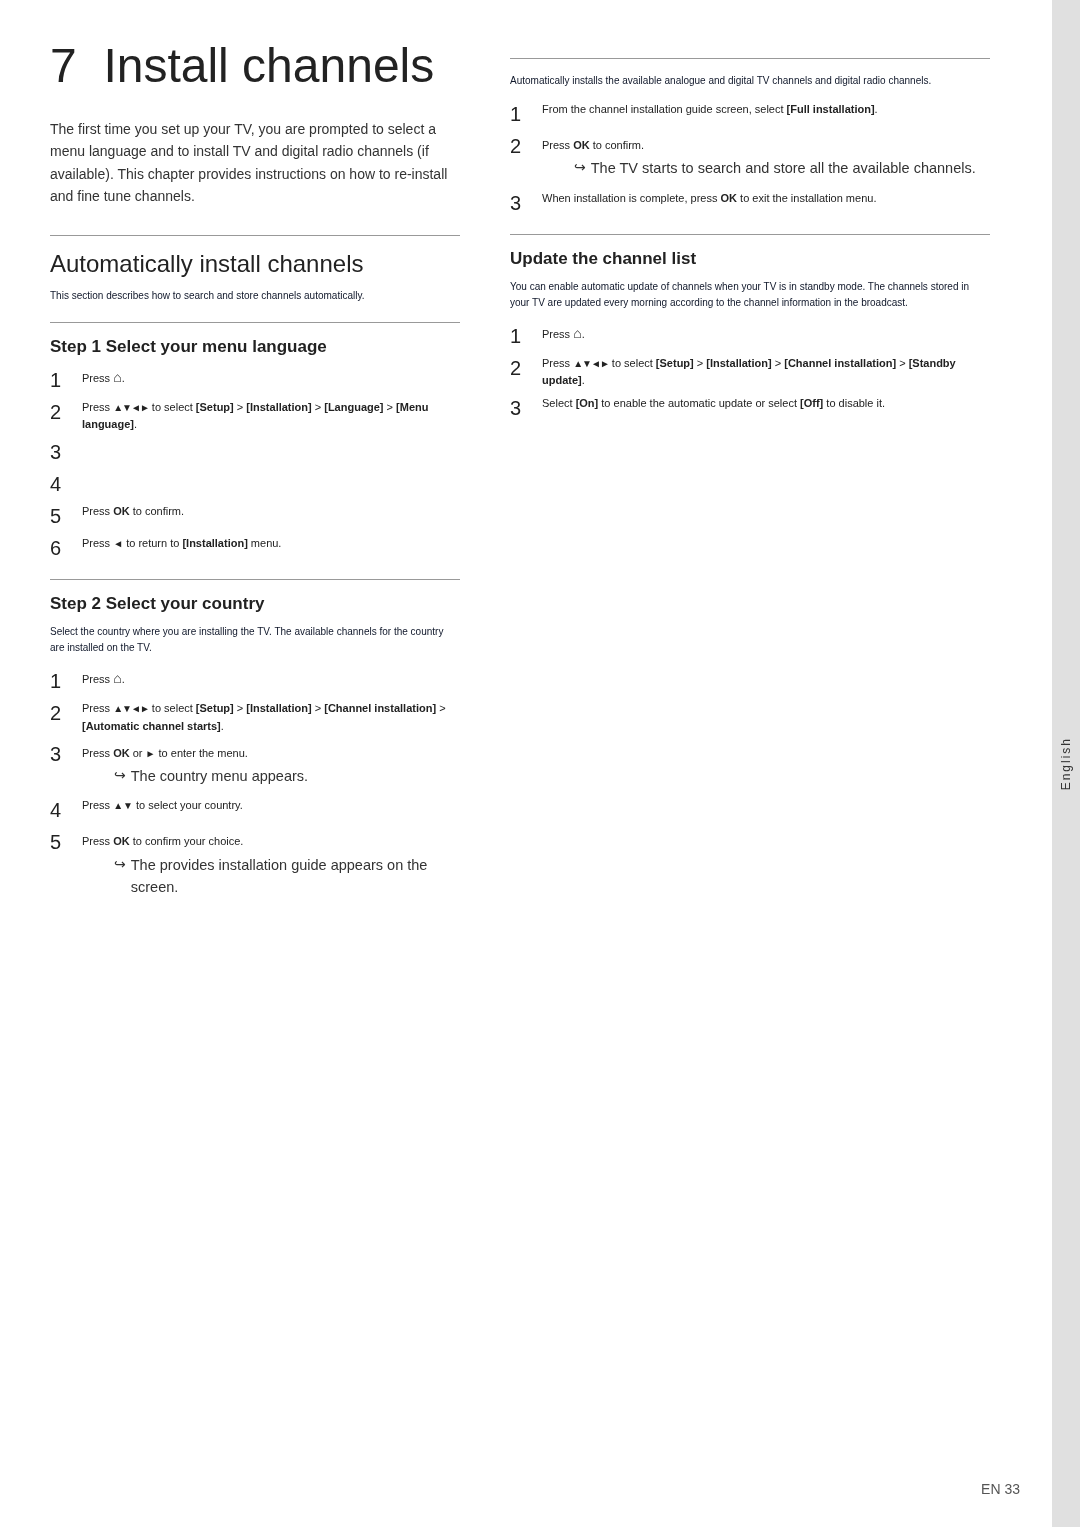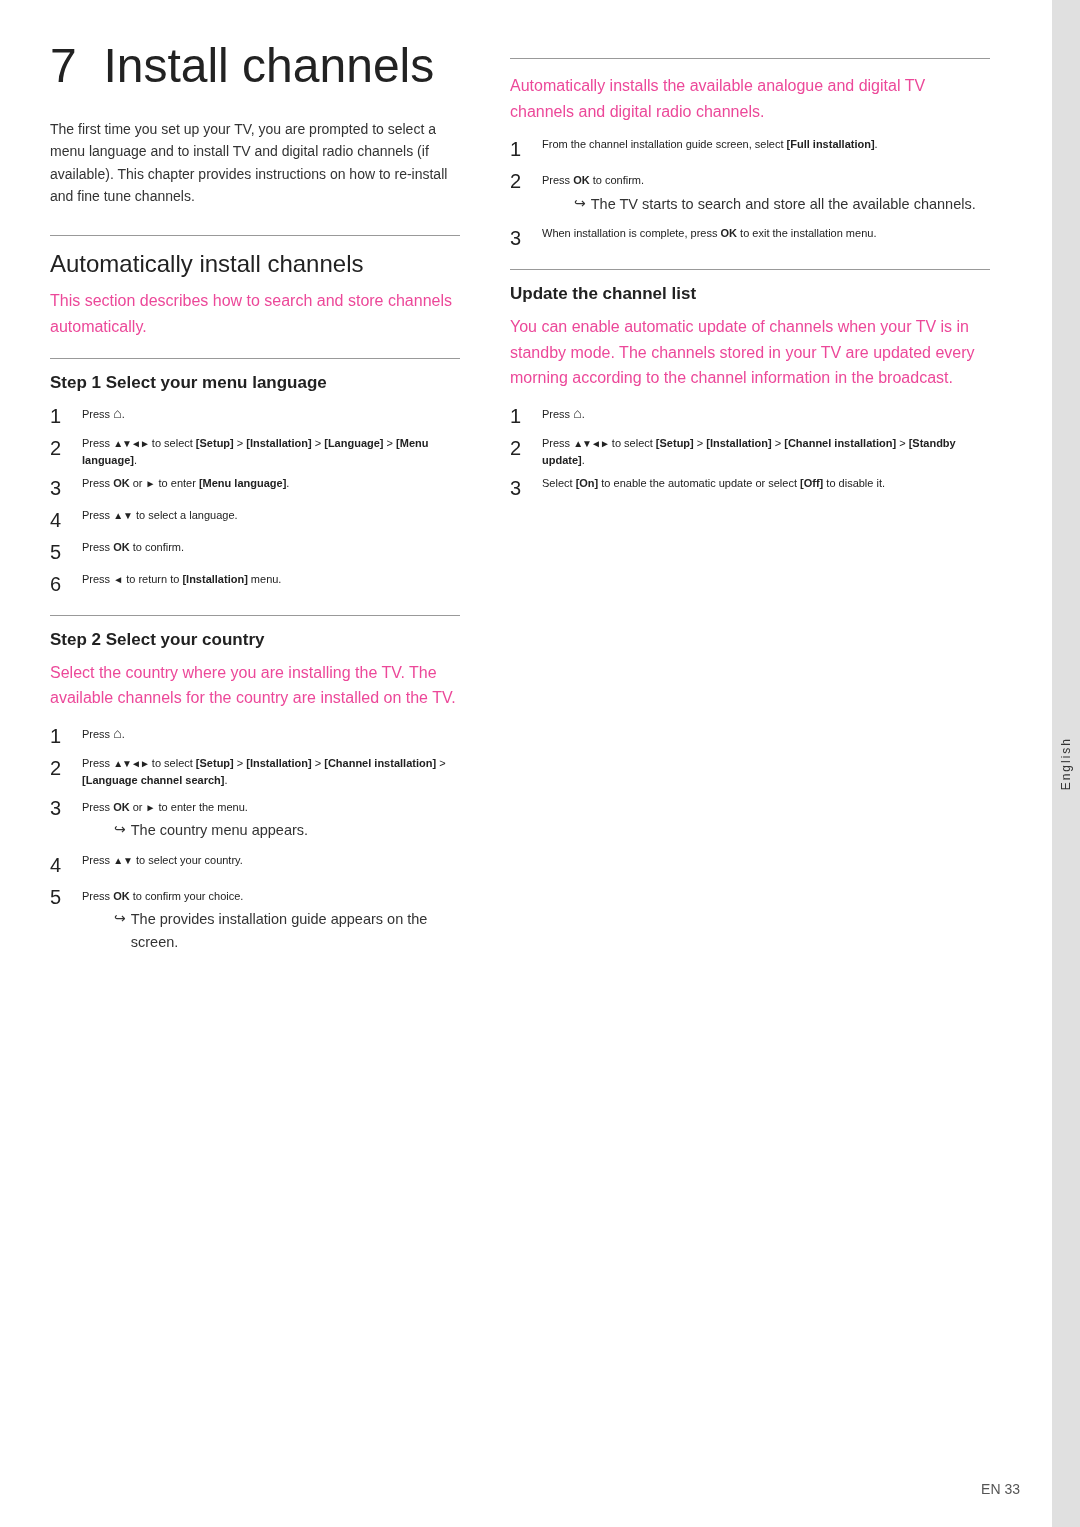--- a/index.html
+++ b/index.html
@@ -93,23 +93,23 @@
     }
 
     h3.step-title {
       font-size: 17px;
       font-weight: 700;
       color: #222;
       margin-bottom: 10px;
     }
 
     .section-desc {
-      font-size: 16px;
+      font-size: 10px;
       line-height: 1.6;
-      color: #ec4899;
+      color: #0f172a;
       margin-bottom: 12px;
     }
 
     .numbered-list {
       list-style: none;
       padding: 0;
       margin: 0;
     }
 
     .numbered-list li {
@@ -199,25 +199,23 @@
         <li>
           <span class="num">1</span>
           <span class="list-content">Press <span class="home-icon"></span>.</span>
         </li>
         <li>
           <span class="num">2</span>
           <span class="list-content">Press <span class="nav-icon"></span> to select <b>[Setup]</b> &gt; <b>[Installation]</b> &gt; <b>[Language]</b> &gt; <b>[Menu language]</b>.</span>
         </li>
         <li>
           <span class="num">3</span>
-          <span class="list-content">Press <b>OK</b> or <span class="nav-right"></span> to enter <b>[Menu language]</b>.</span>
         </li>
         <li>
           <span class="num">4</span>
-          <span class="list-content">Press <span class="nav-ud"></span> to select a language.</span>
         </li>
         <li>
           <span class="num">5</span>
           <span class="list-content">Press <b>OK</b> to confirm.</span>
         </li>
         <li>
           <span class="num">6</span>
           <span class="list-content">Press <span class="nav-left"></span> to return to <b>[Installation]</b> menu.</span>
         </li>
       </ol>
@@ -228,21 +226,21 @@
 
       <p class="section-desc">Select the country where you are installing the TV. The available channels for the country are installed on the TV.</p>
 
       <ol class="numbered-list">
         <li>
           <span class="num">1</span>
           <span class="list-content">Press <span class="home-icon"></span>.</span>
         </li>
         <li>
           <span class="num">2</span>
-          <span class="list-content">Press <span class="nav-icon"></span> to select <b>[Setup]</b> &gt; <b>[Installation]</b> &gt; <b>[Channel installation]</b> &gt; <b>[Language channel search]</b>.</span>
+          <span class="list-content">Press <span class="nav-icon"></span> to select <b>[Setup]</b> &gt; <b>[Installation]</b> &gt; <b>[Channel installation]</b> &gt; <b>[Automatic channel starts]</b>.</span>
         </li>
         <li>
           <span class="num">3</span>
           <div>
             <span class="list-content">Press <b>OK</b> or <span class="nav-right"></span> to enter the menu.</span>
             <div class="arrow-note">
               <span class="arrow-symbol">↪</span>
               <span>The country menu appears.</span>
             </div>
           </div>

